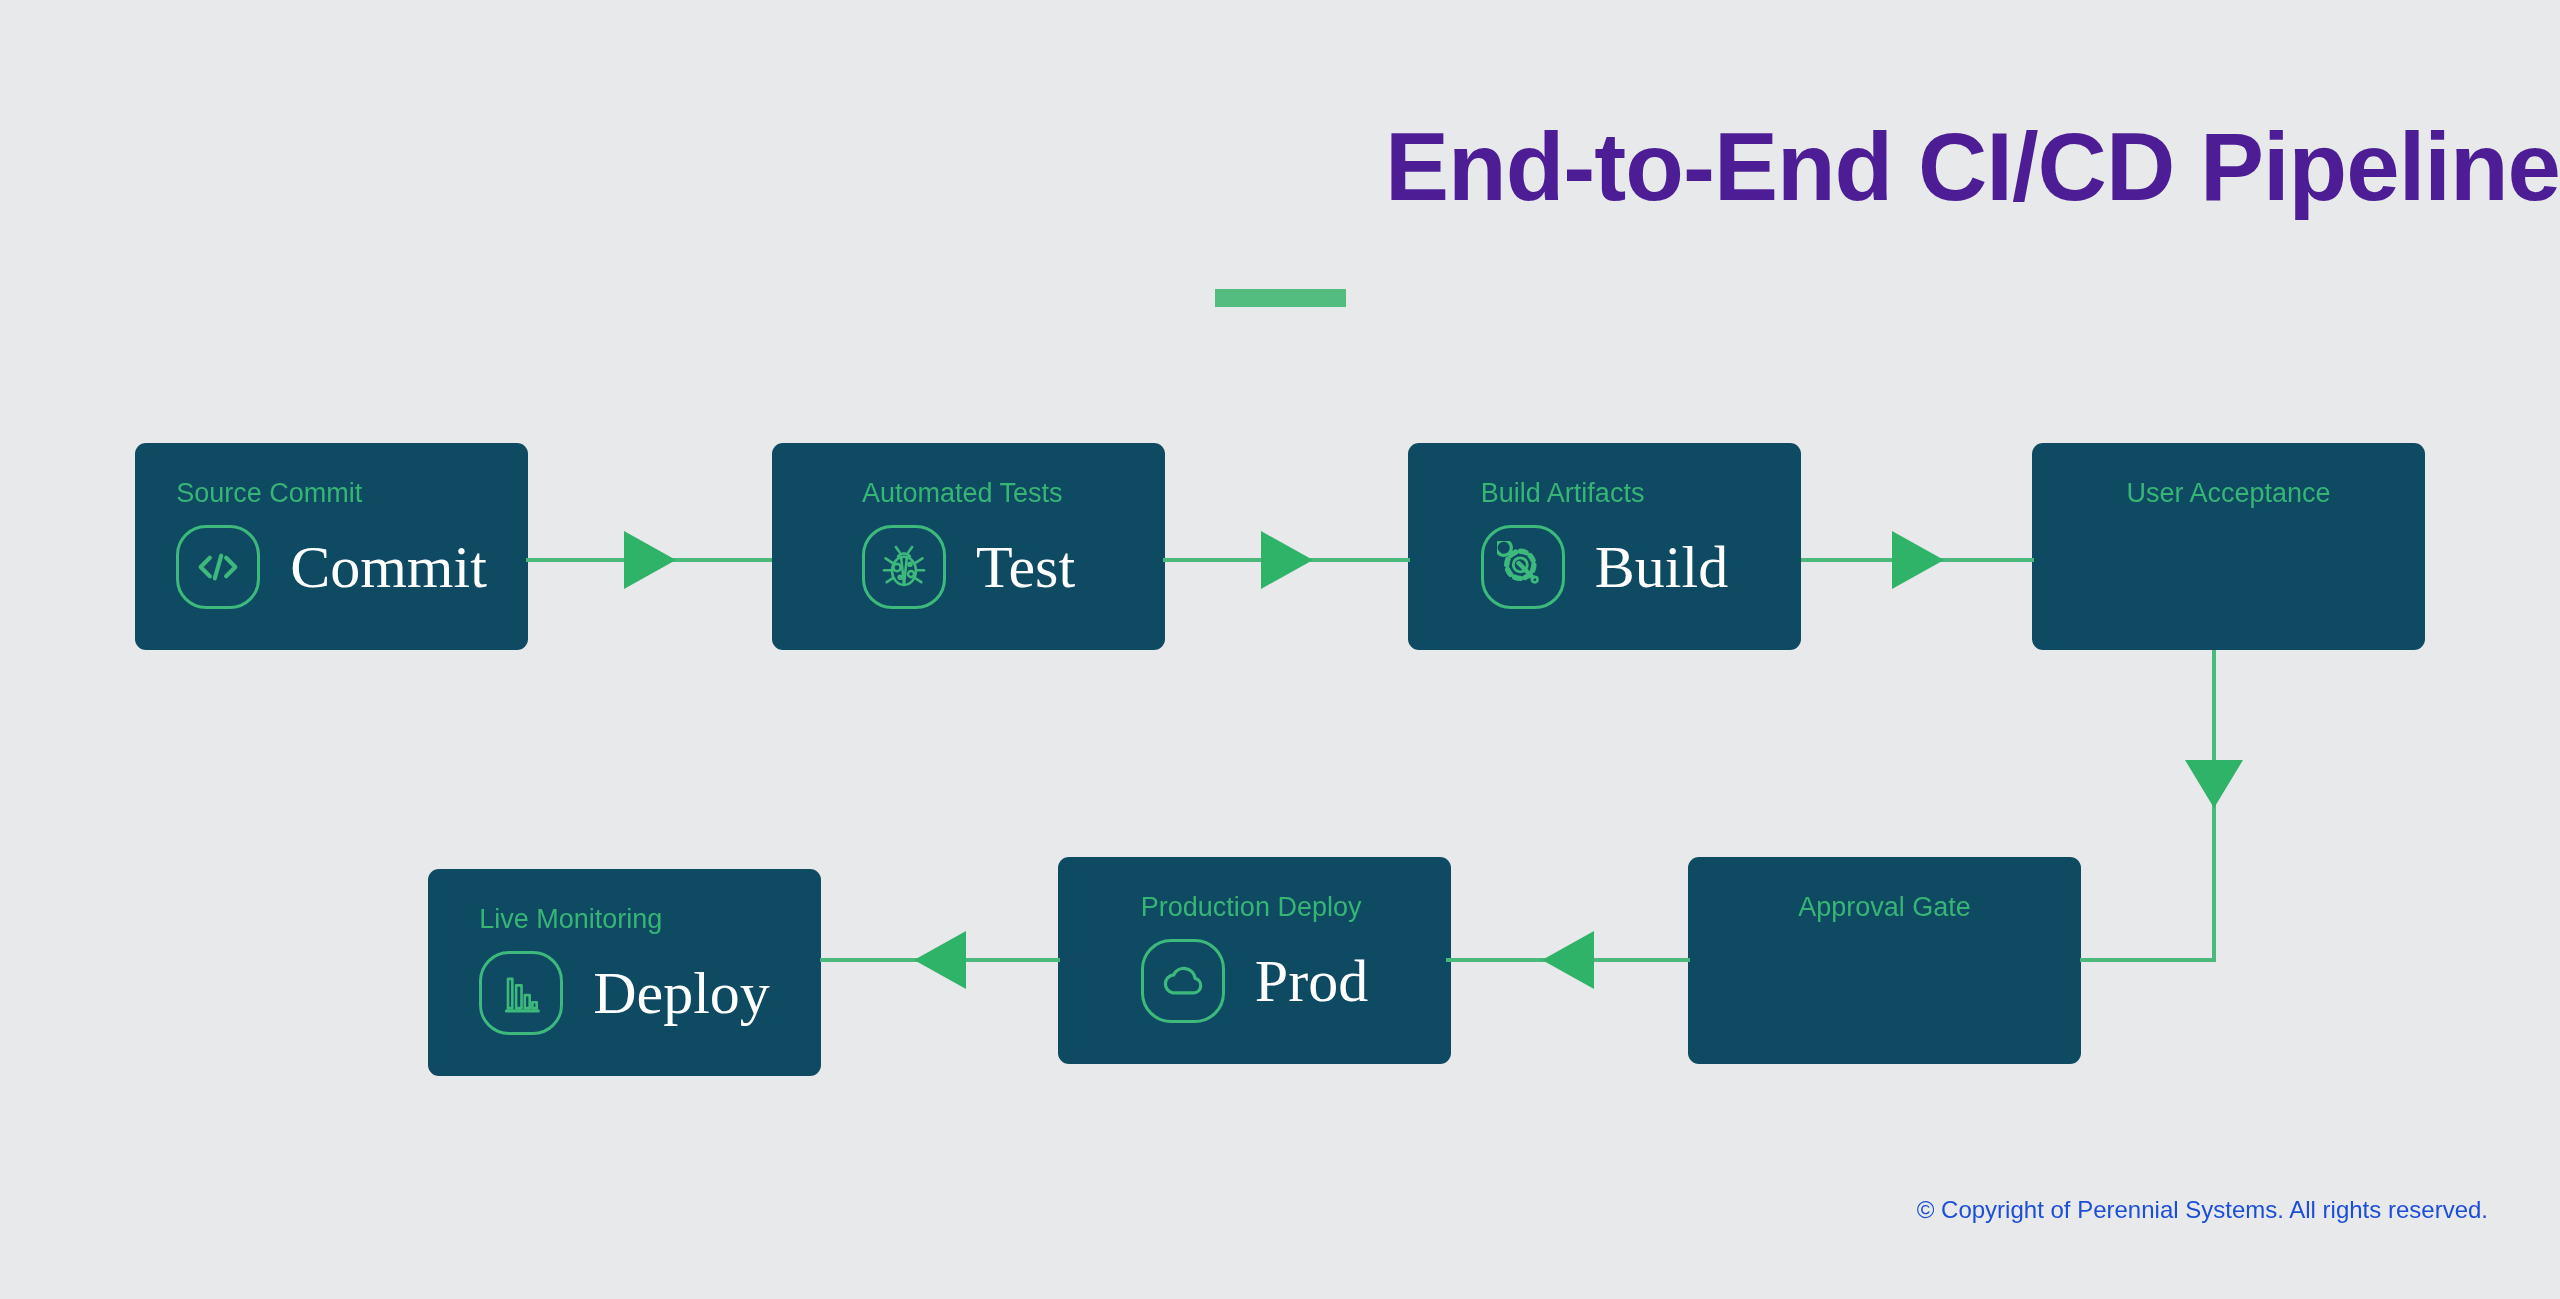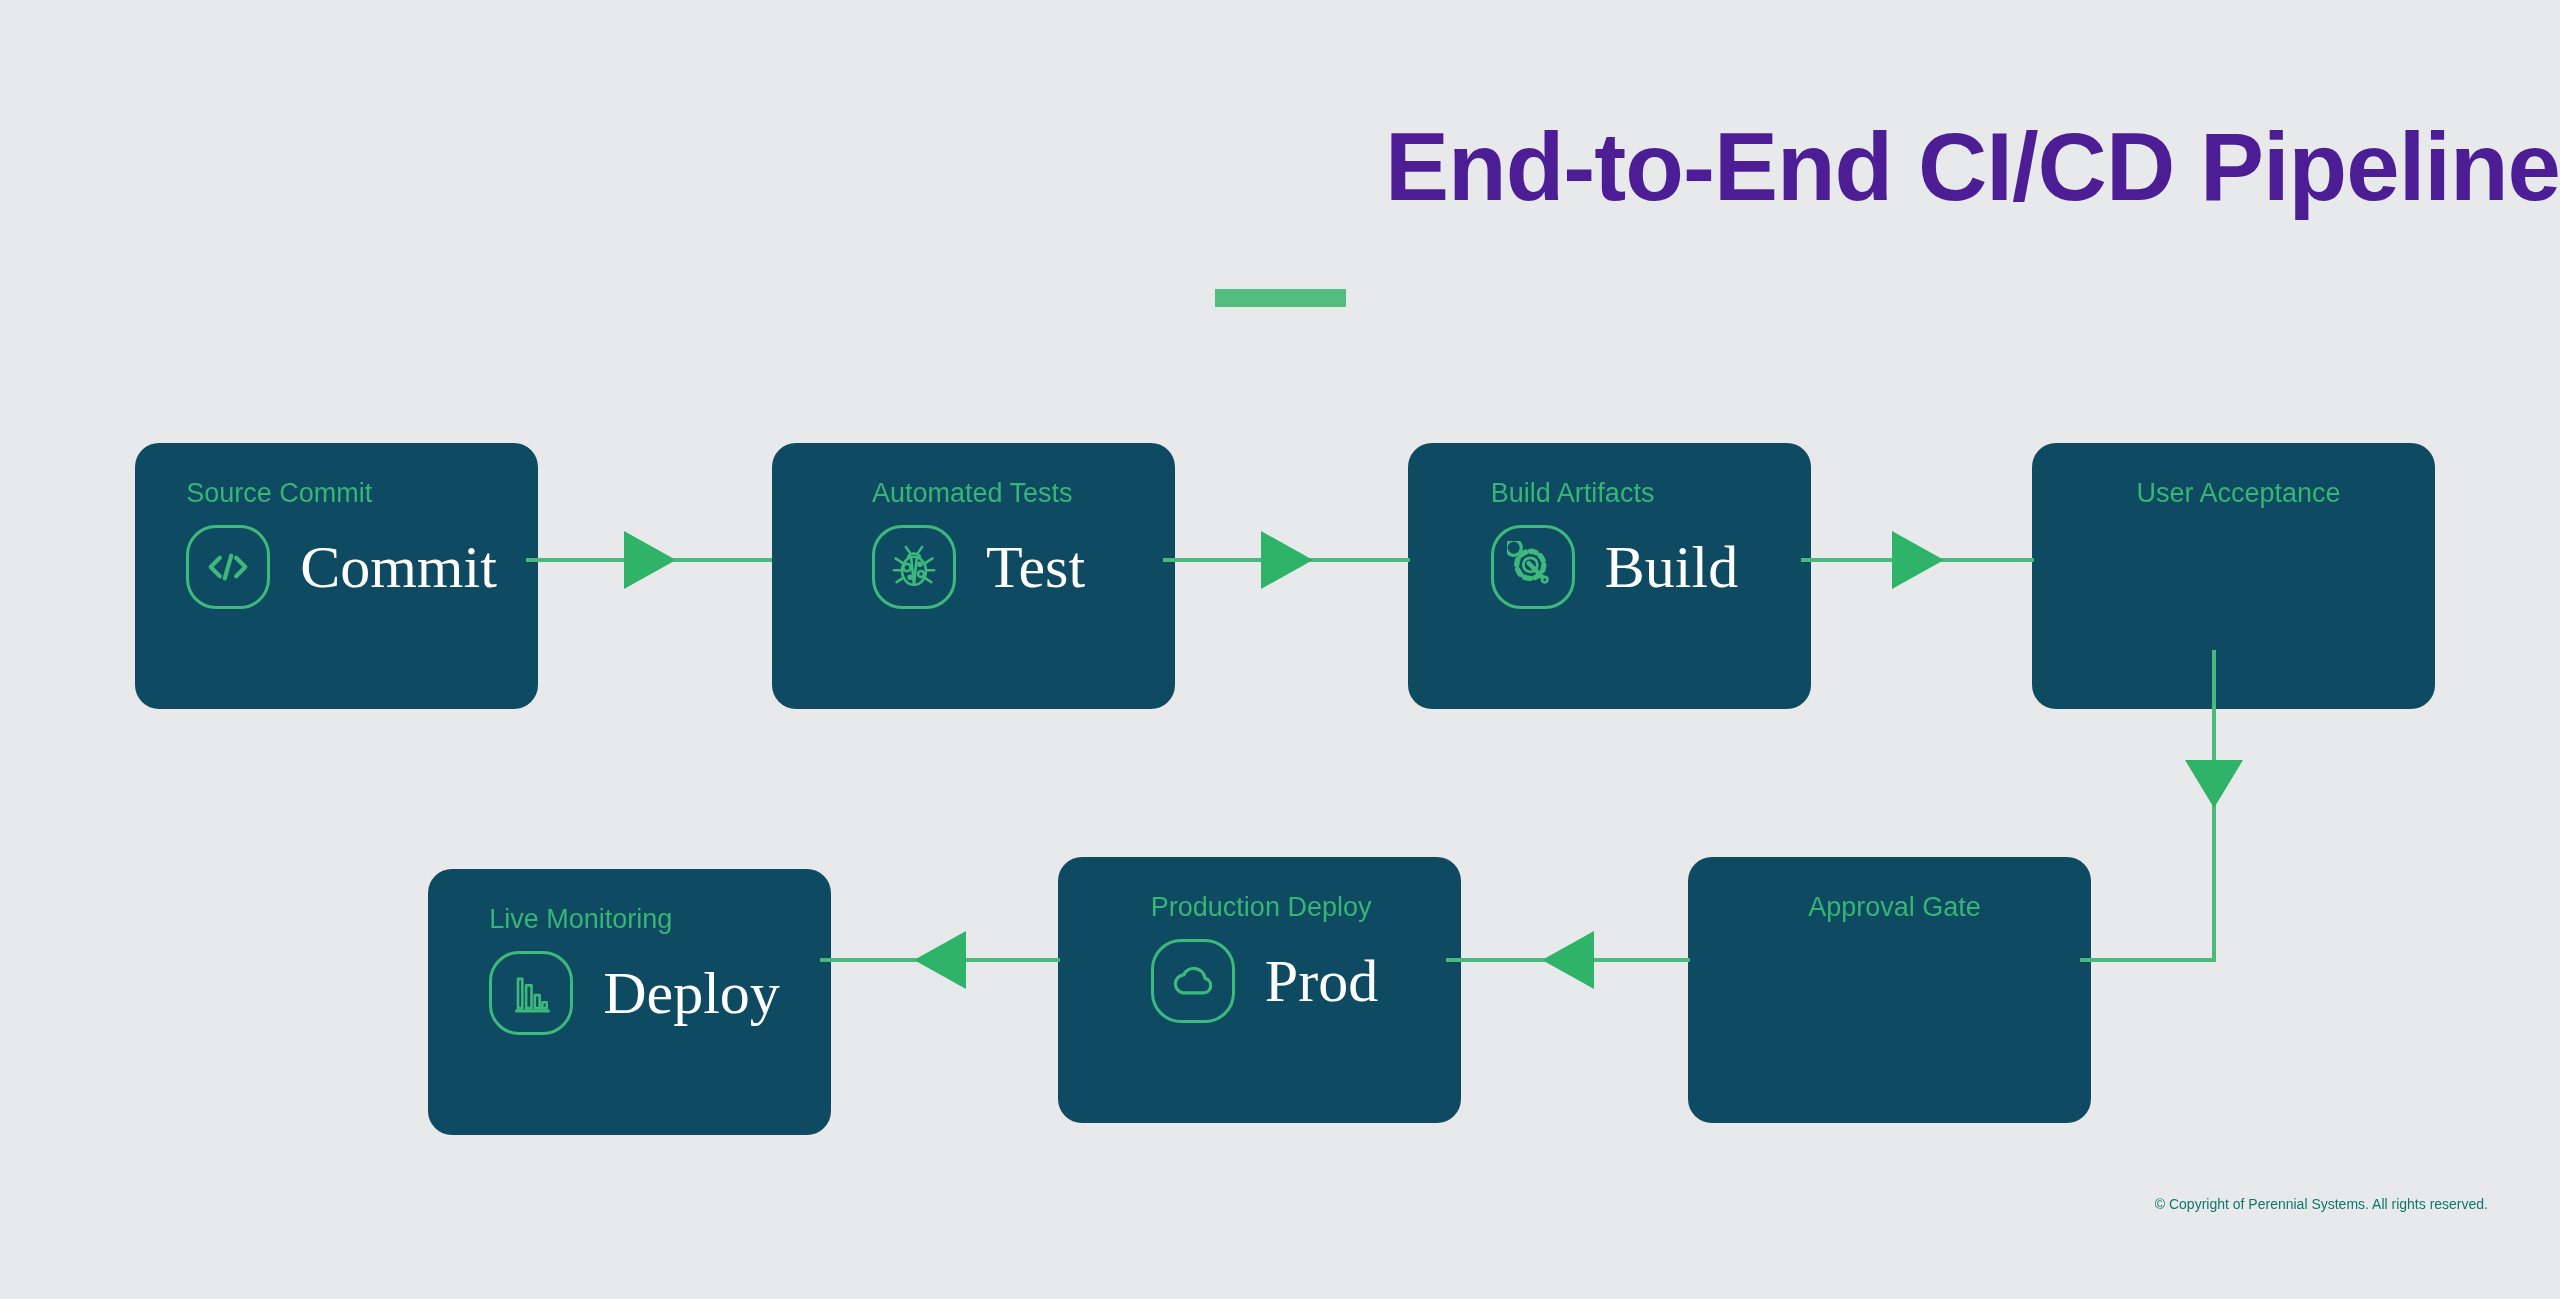--- a/index.html
+++ b/index.html
@@ -17,23 +17,23 @@
     text-align:right;font-size:96px;font-weight:600;
     color:#4c1d95;letter-spacing:-1px;
   }
   .accent-bar{
     position:absolute;top:289px;left:1215px;
     width:131px;height:18px;background:#53bd80;
   }
 
   
   .node{
-    position:absolute;width:393px;height:266px;
-    background:#0f4a63;border-radius:24px;
-    display:flex;justify-content:center;padding-left:10px;
+    position:absolute;width:393px;height:207px;
+    background:#0f4a63;border-radius:11px;
+    display:flex;justify-content:center;
   }
   .node-inner{
     display:flex;flex-direction:column;align-items:flex-start;
     padding-top:36px;
   }
   .node-label{
     font-size:27px;color:#36b575;margin-bottom:16px;line-height:1.1;
   }
   .node-row{display:flex;align-items:center;gap:30px;}
   .squircle{
@@ -62,21 +62,21 @@
   }
   .tri-down{
     position:absolute;width:0;height:0;
     border-left:29px solid transparent;border-right:29px solid transparent;
     border-top:48px solid #2eb368;
   }
 
   
   .copyright{
     position:absolute;top:1196px;right:72px;
-    font-size:14px;color:#0f766e;text-align:center;
+    font-size:24px;color:#1d4ed8;text-align:center;
   }
 </style>
 </head>
 <body>
 
 <div class="stage">
 
   <div class="title">End-to-End CI/CD Pipeline</div>
   <div class="accent-bar"></div>
 

